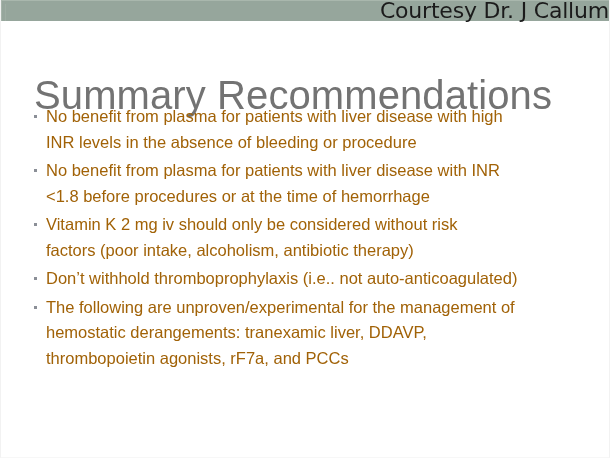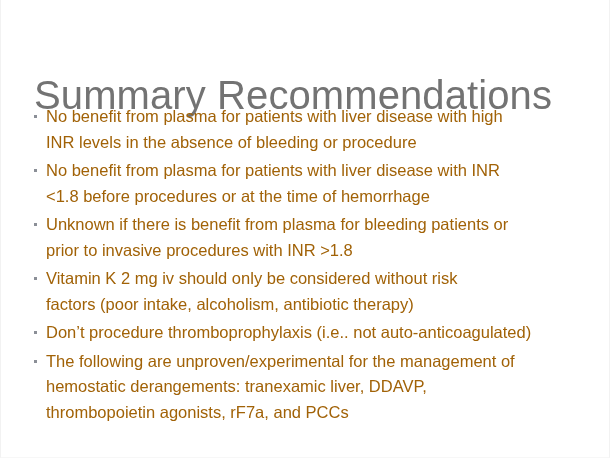--- a/index.html
+++ b/index.html
@@ -105,52 +105,50 @@
   .bullet-text {
     display: block;
     white-space: pre-line;
   }
 </style>
 </head>
 <body>
 
 <div id="slide">
 
+  <div id="header-band">
+    <span id="header-credit">Courtesy Dr. J Callum</span>
+  </div>
 
   <h1 id="slide-title">Summary Recommendations</h1>
 
   <ul id="bullet-list">
 
     <li class="bullet-item">
       <span class="bullet-marker"></span>
       <span class="bullet-text">No benefit from plasma for patients with liver disease with high
 INR levels in the absence of bleeding or procedure</span>
     </li>
 
     <li class="bullet-item">
       <span class="bullet-marker"></span>
       <span class="bullet-text">No benefit from plasma for patients with liver disease with INR
 &lt;1.8 before procedures or at the time of hemorrhage</span>
     </li>
 
-    <li class="bullet-item">
-      <span class="bullet-marker"></span>
-      <span class="bullet-text">Unknown if there is benefit from plasma for bleeding patients or
-prior to invasive procedures with INR &gt;1.8</span>
-    </li>
 
     <li class="bullet-item">
       <span class="bullet-marker"></span>
       <span class="bullet-text">Vitamin K 2 mg iv should only be considered without risk
 factors (poor intake, alcoholism, antibiotic therapy)</span>
     </li>
 
     <li class="bullet-item">
       <span class="bullet-marker"></span>
-      <span class="bullet-text">Don’t procedure thromboprophylaxis (i.e.. not auto-anticoagulated)</span>
+      <span class="bullet-text">Don’t withhold thromboprophylaxis (i.e.. not auto-anticoagulated)</span>
     </li>
 
     <li class="bullet-item">
       <span class="bullet-marker"></span>
       <span class="bullet-text">The following are unproven/experimental for the management of
 hemostatic derangements: tranexamic liver, DDAVP,
 thrombopoietin agonists, rF7a, and PCCs</span>
     </li>
 
   </ul>

